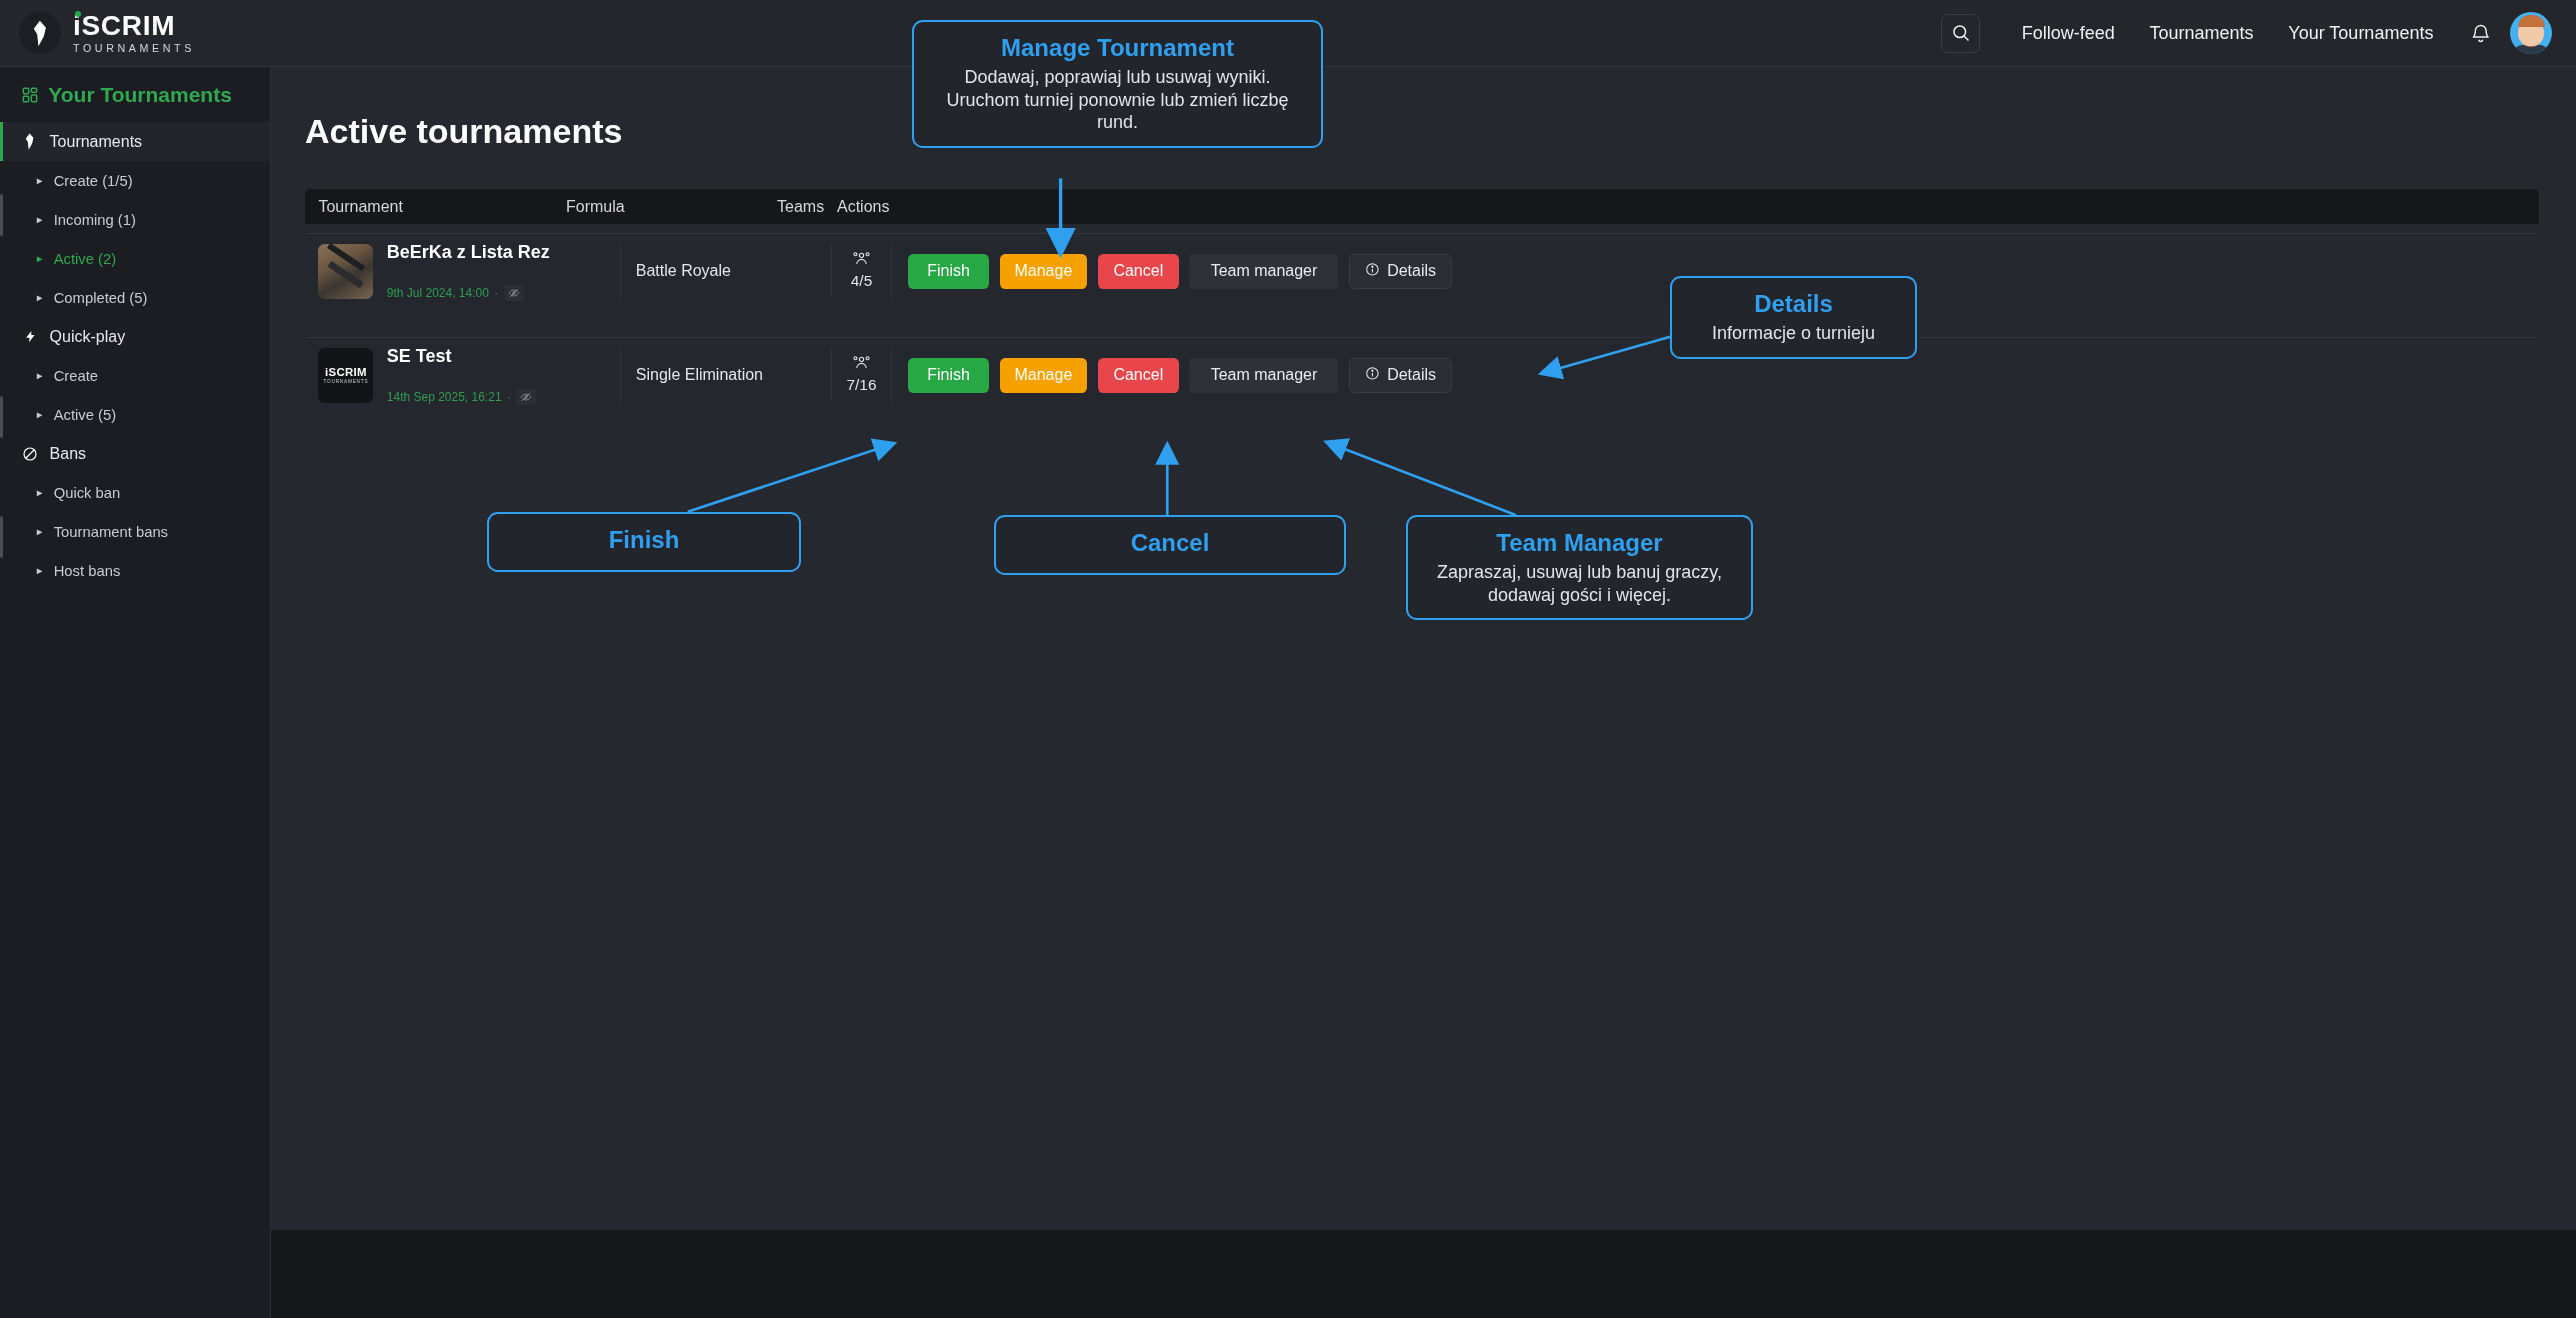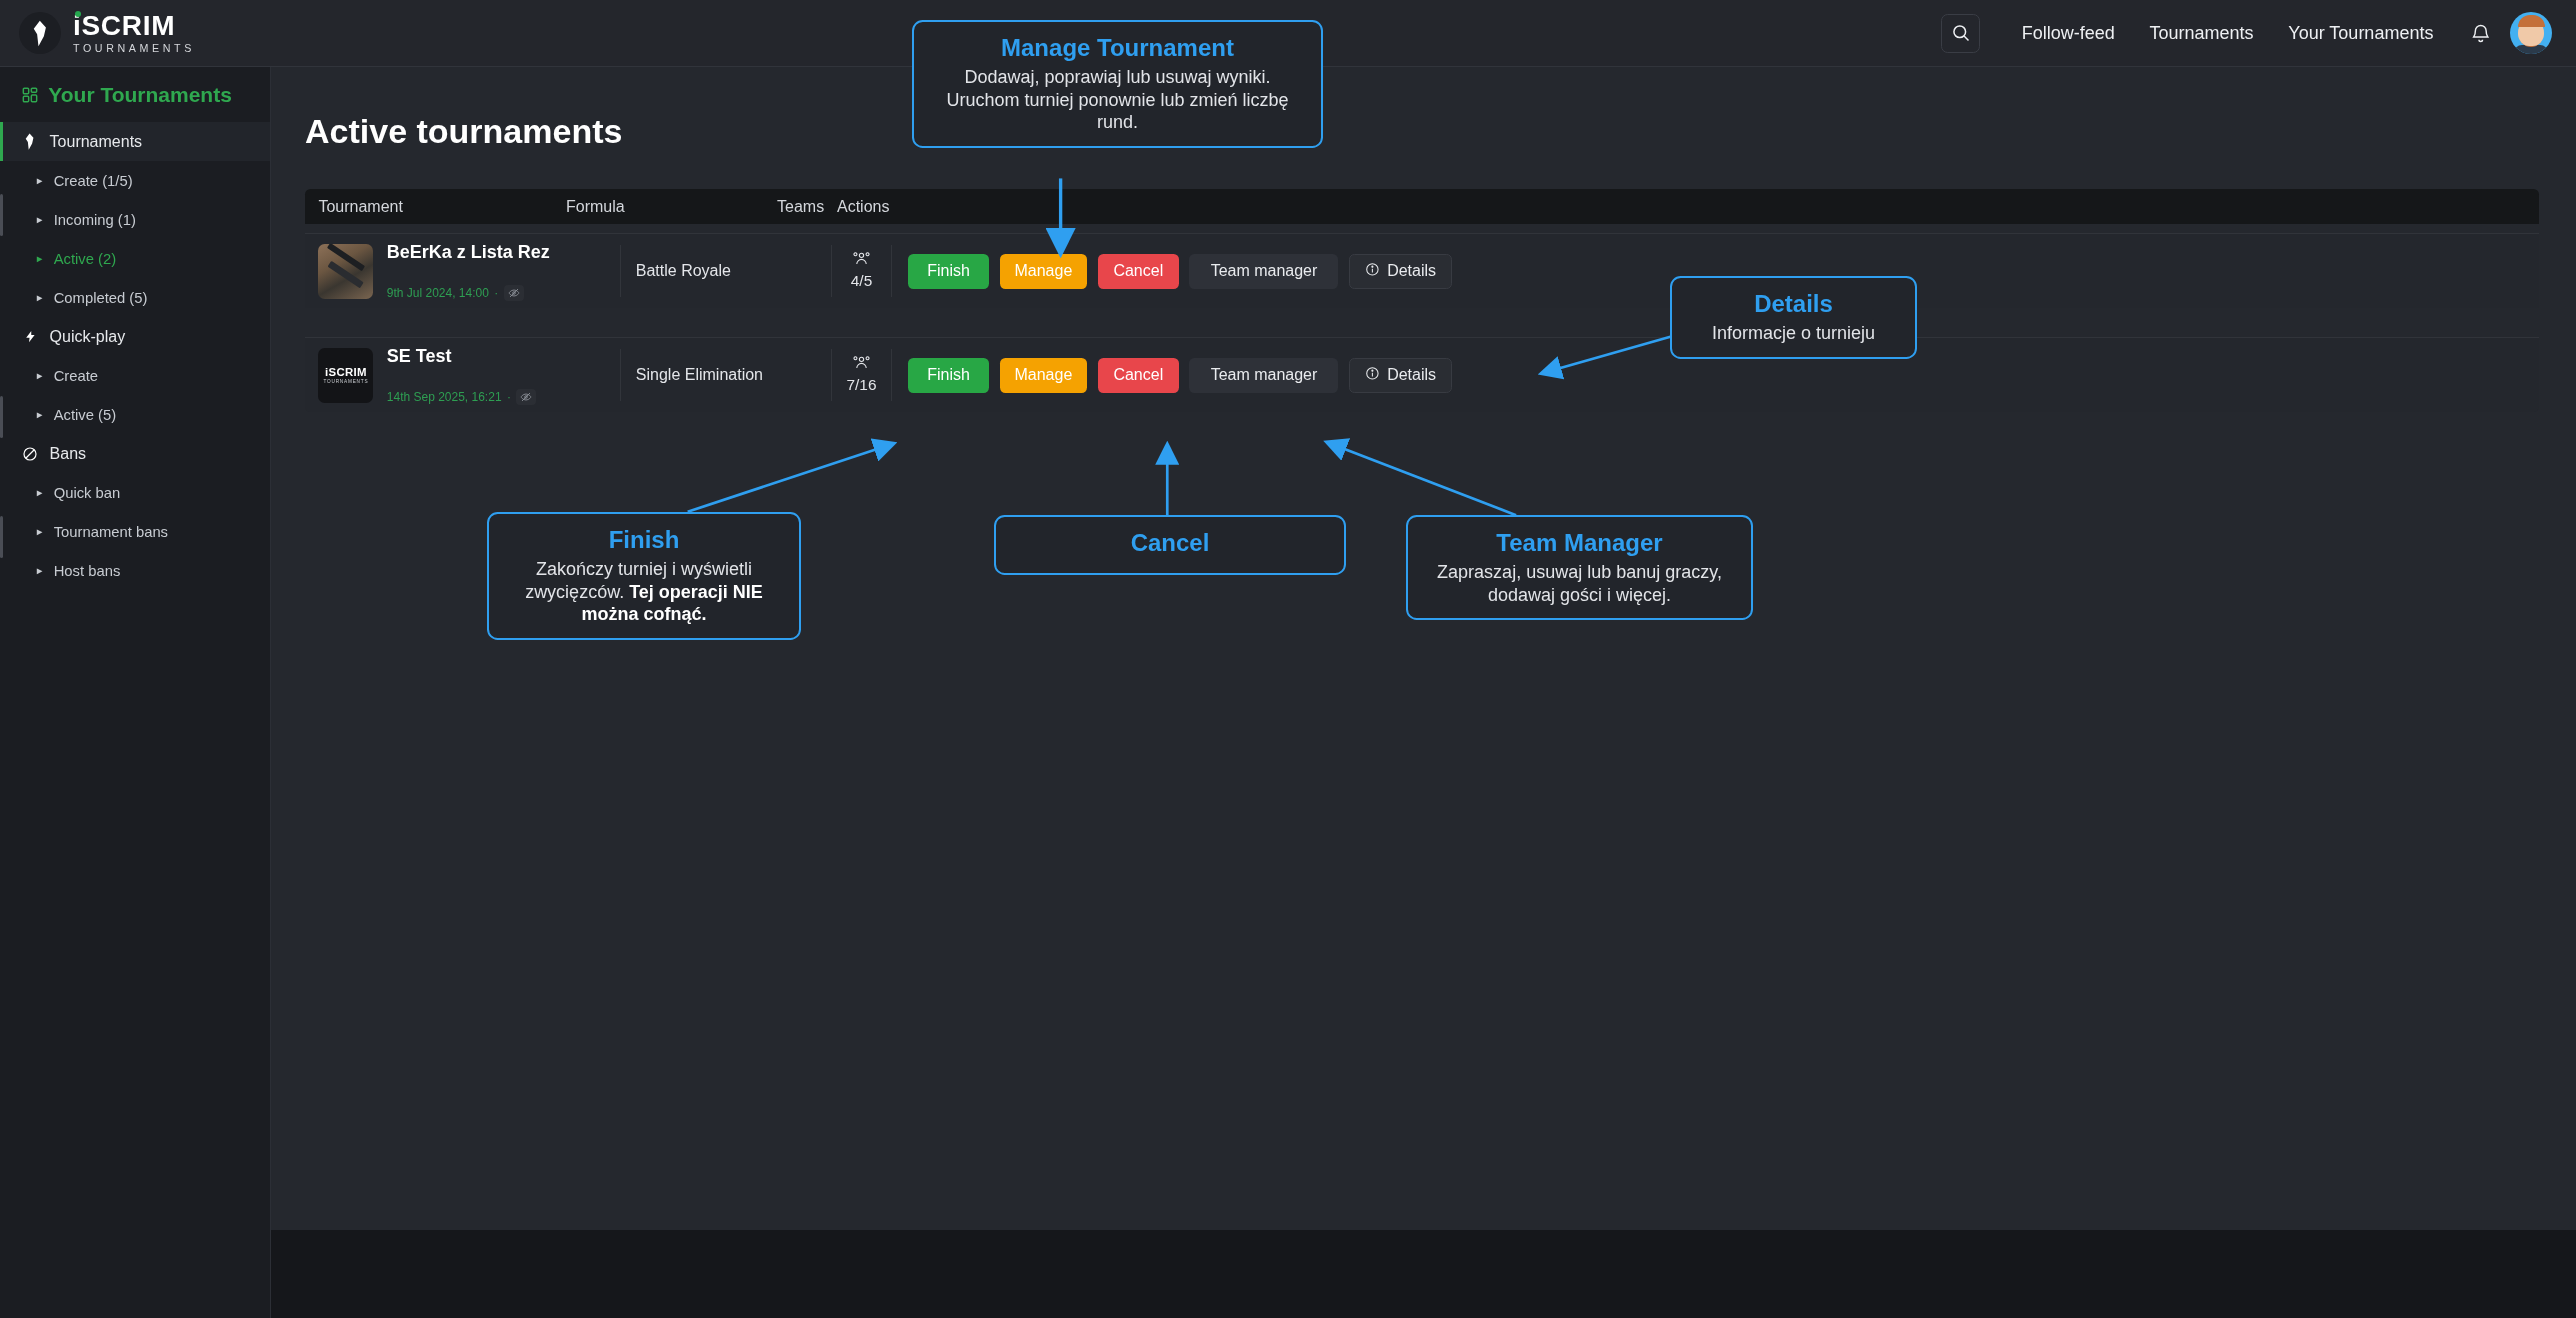--- a/index.html
+++ b/index.html
@@ -467,21 +467,20 @@
   <div class="co-body">Dodawaj, poprawiaj lub usuwaj wyniki. Uruchom turniej ponownie lub zmień liczbę rund.</div>
 </div>
 
 <div class="callout" id="callout-details">
   <div class="co-title">Details</div>
   <div class="co-body">Informacje o turnieju</div>
 </div>
 
 <div class="callout" id="callout-finish">
   <div class="co-title">Finish</div>
-  <div class="co-body"><span>Zakończy turniej i wyświetli zwycięzców. </span><b>Tej operacji NIE można cofnąć.</b></div>
 </div>
 
 <div class="callout" id="callout-cancel">
   <div class="co-title">Cancel</div>
 </div>
 
 <div class="callout" id="callout-team">
   <div class="co-title">Team Manager</div>
   <div class="co-body">Zapraszaj, usuwaj lub banuj graczy, dodawaj gości i więcej.</div>
 </div>

